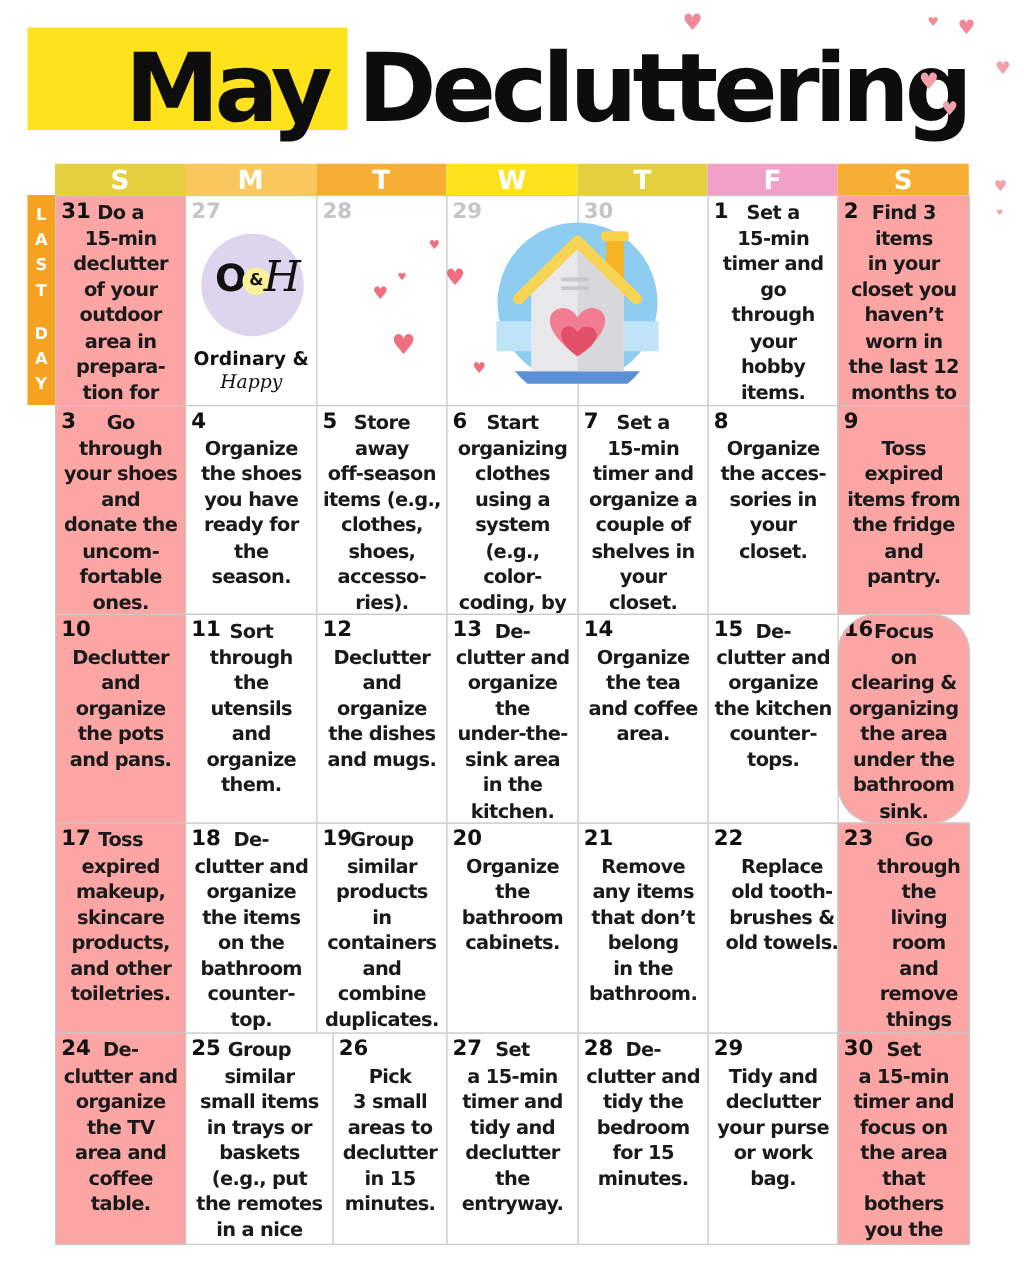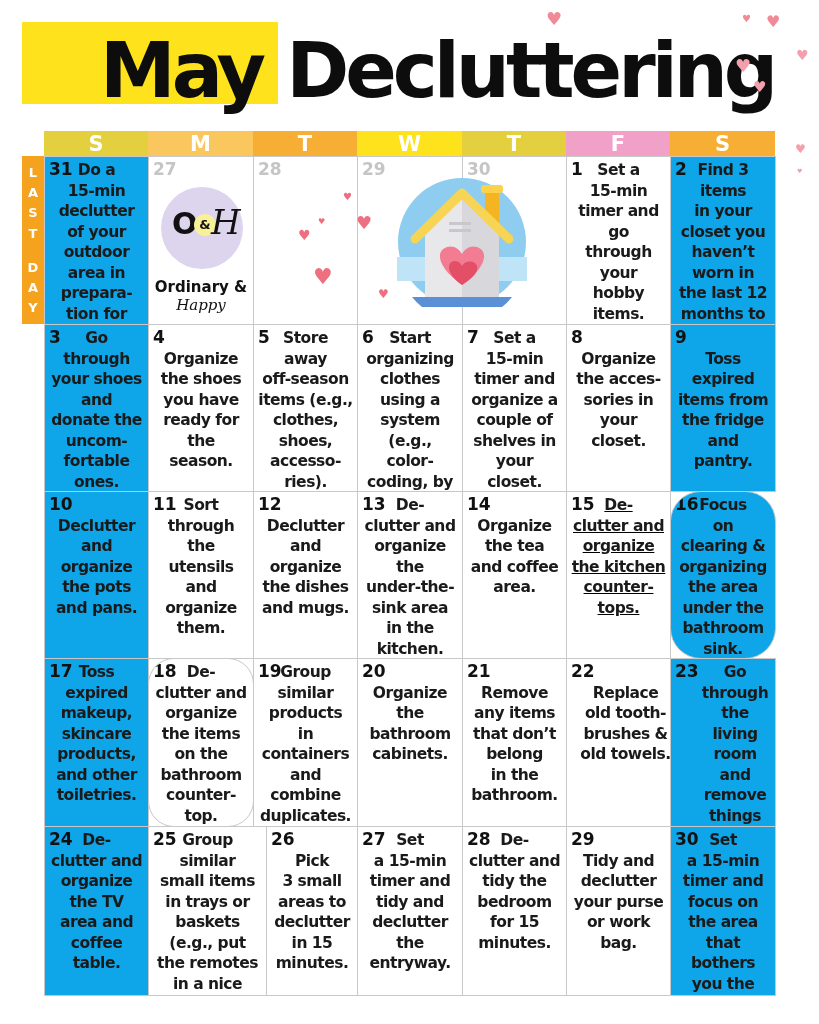--- a/index.html
+++ b/index.html
@@ -32,21 +32,21 @@
     background: #f5a21f; display: flex; flex-direction: column; align-items: center; justify-content: space-around;
     padding: 6px 0; box-sizing: border-box;
   }
   .lastday span { color: #fff; font-weight: bold; font-size: 13px; line-height: 1; }
   .lastday .gap { height: 6px; }
   .cell {
     position: absolute; box-sizing: border-box;
     border: 1.5px solid #c8c8c8; background: #ffffff; overflow: hidden;
     text-align: center;
   }
-  .cell.weekend { background: #0ea5e9; }
+  .cell.weekend { background: #fca5a5; }
   .cell .num {
     position: absolute; left: 4px; top: 2px; font-weight: bold; font-size: 17px; color: #111;
     font-family: "DejaVu Sans", sans-serif; line-height: 20px;
   }
   .cell .num.dim { color: #c5c5c5; }
   .cell .txt {
     font-weight: bold; font-size: 15.5px; line-height: 20.5px; color: #1a1a1a;
     font-family: "DejaVu Sans", sans-serif; padding: 3px 2px 0 2px; letter-spacing: -0.5px;
     white-space: pre-line;
   }
@@ -269,21 +269,21 @@
 kitchen.</div>
     </div>
     <div class="cell" style="left: 462px; top: 491px; width: 105px; height: 168px;">
       <span class="num">14</span>
       <div class="txt">
 Organize
 the tea
 and coffee
 area.</div>
     </div>
-    <div class="cell" style="left: 566px; top: 491px; width: 105px; height: 168px; text-decoration: underline;">
+    <div class="cell" style="left: 566px; top: 491px; width: 105px; height: 168px;">
       <span class="num">15</span>
       <div class="txt">De-
 clutter and
 organize
 the kitchen
 counter-
 tops.</div>
     </div>
     <div class="cell weekend" style="left: 670px; top: 491px; width: 106px; height: 168px; border-radius: 31px;">
       <span class="num">16</span>
@@ -299,21 +299,21 @@
     <div class="cell weekend" style="left: 44px; top: 658px; width: 105px; height: 169px;">
       <span class="num">17</span>
       <div class="txt">     Toss
 expired
 makeup,
 skincare
 products,
 and other
 toiletries.</div>
     </div>
-    <div class="cell" style="left: 148px; top: 658px; width: 106px; height: 169px; border-radius: 26px;">
+    <div class="cell" style="left: 148px; top: 658px; width: 106px; height: 169px;">
       <span class="num">18</span>
       <div class="txt">     De-
 clutter and
 organize
 the items
 on the
 bathroom
 counter-
 top.</div>
     </div>

